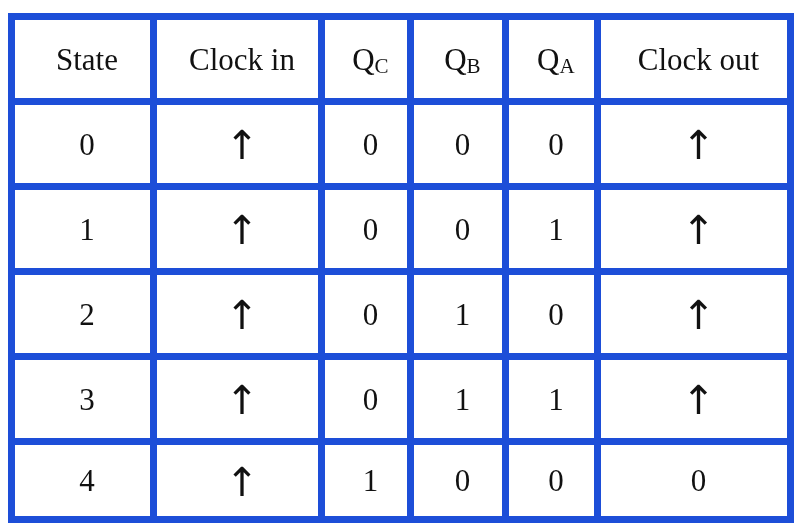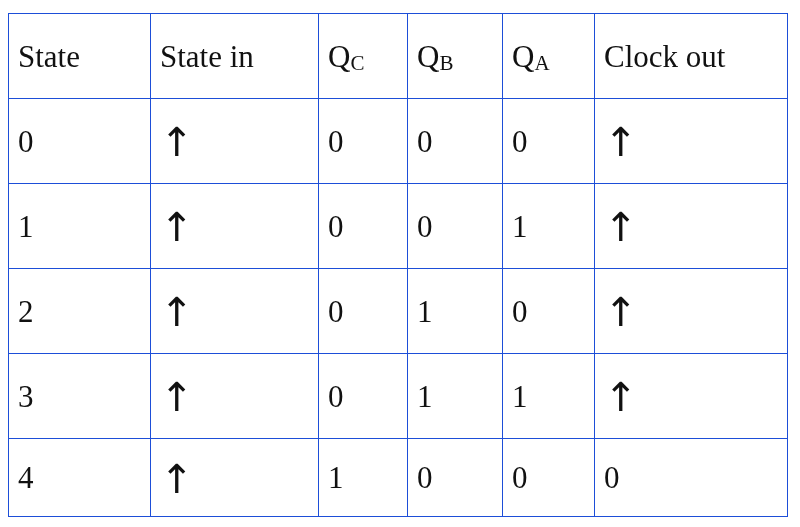--- a/index.html
+++ b/index.html
@@ -27,23 +27,23 @@
   table.truth-table {
     border-collapse: collapse;
     table-layout: fixed;
     width: 779px;
     height: 503px;
     background: #ffffff;
   }
 
   table.truth-table td,
   table.truth-table th {
-    border: 1px solid #1d4ed8;
+    border: 7px solid #1d4ed8;
     padding: 0 0 0 9px;
-    text-align: left;
+    text-align: center;
     vertical-align: middle;
     font-weight: normal;
     white-space: nowrap;
     overflow: hidden;
   }
 
   
   col.c-state     { width: 142px; }
   col.c-clockin   { width: 168px; }
   col.c-qc        { width:  89px; }
@@ -91,21 +91,21 @@
       <col class="c-state">
       <col class="c-clockin">
       <col class="c-qc">
       <col class="c-qb">
       <col class="c-qa">
       <col class="c-clockout">
     </colgroup>
     <thead>
       <tr>
         <th class="header-cell"><span>State</span></th>
-        <th class="header-cell"><span>State in</span></th>
+        <th class="header-cell"><span>Clock in</span></th>
         <th class="header-cell"><span>Q</span><span class="sub">C</span></th>
         <th class="header-cell"><span>Q</span><span class="sub">B</span></th>
         <th class="header-cell"><span>Q</span><span class="sub">A</span></th>
         <th class="header-cell"><span>Clock out</span></th>
       </tr>
     </thead>
     <tbody>
 
       <tr>
         <td class="data-cell">0</td>

